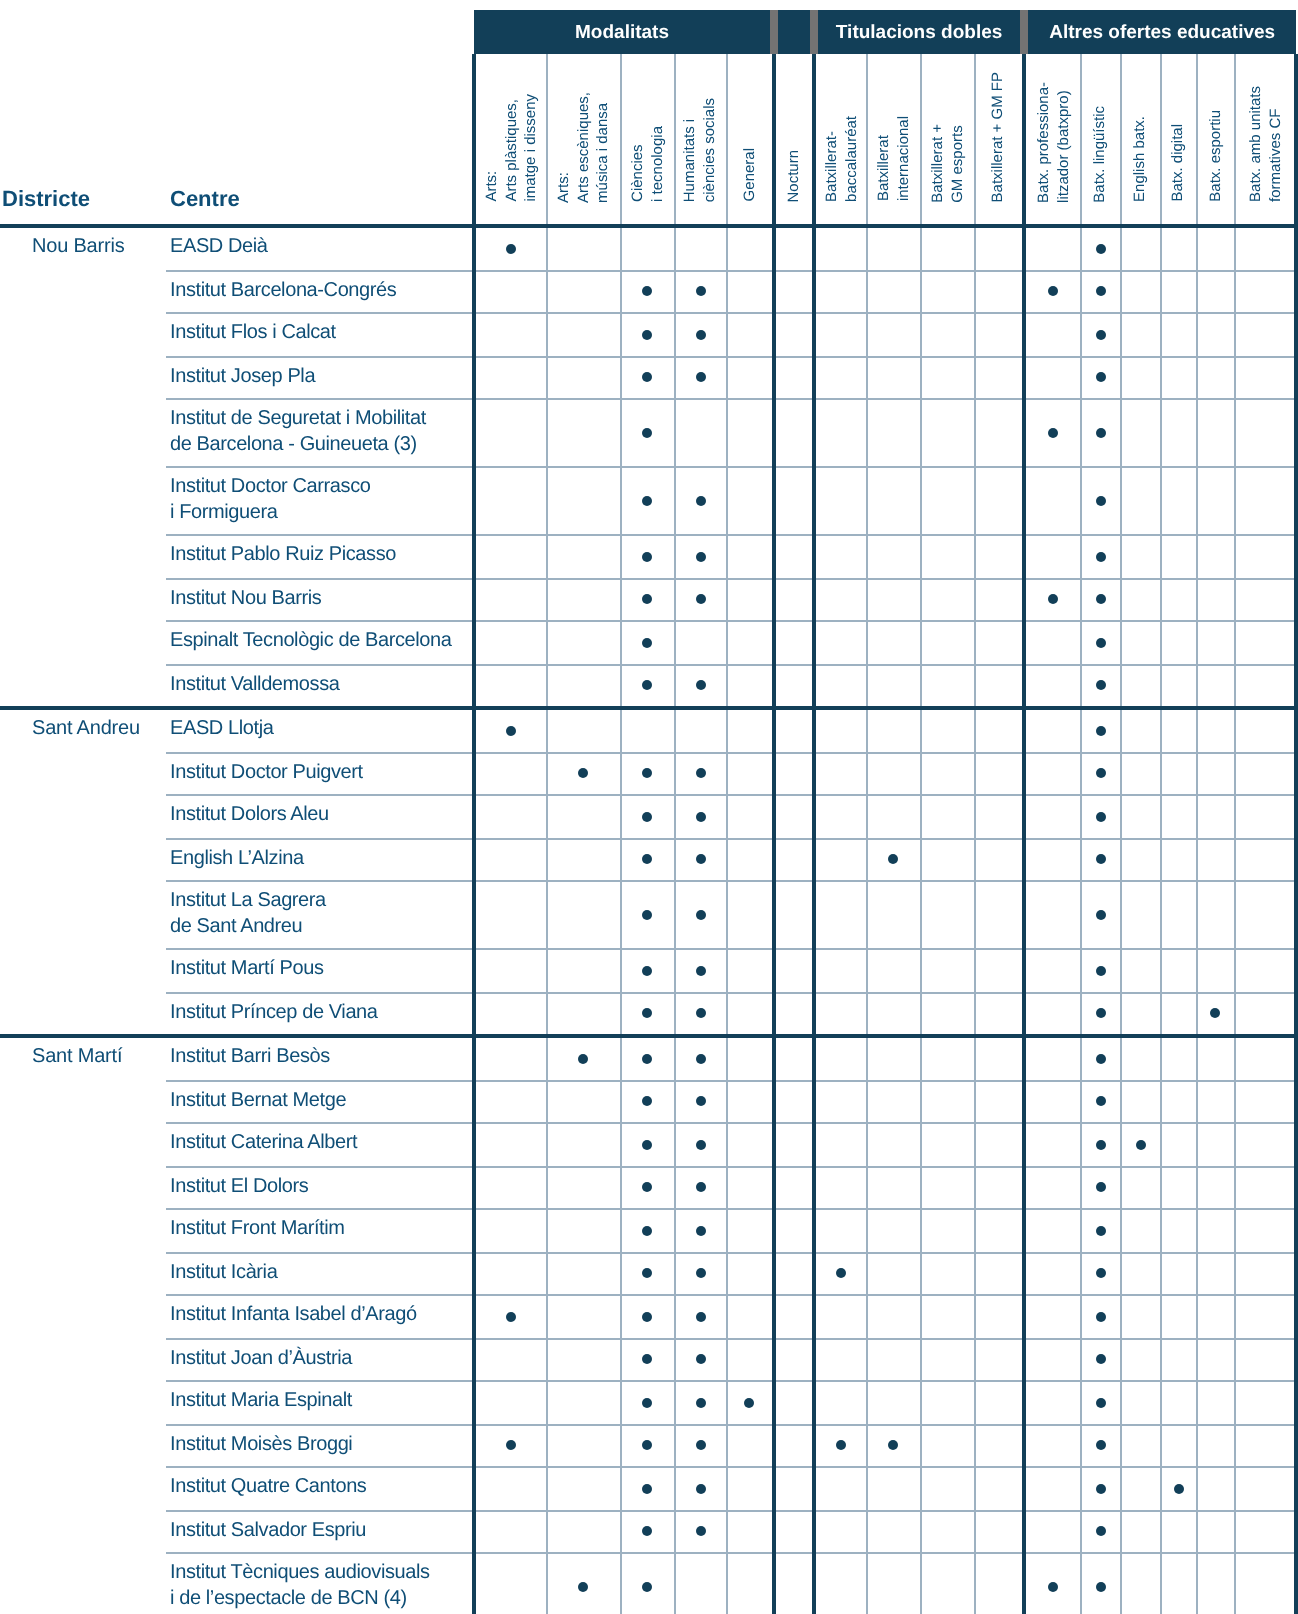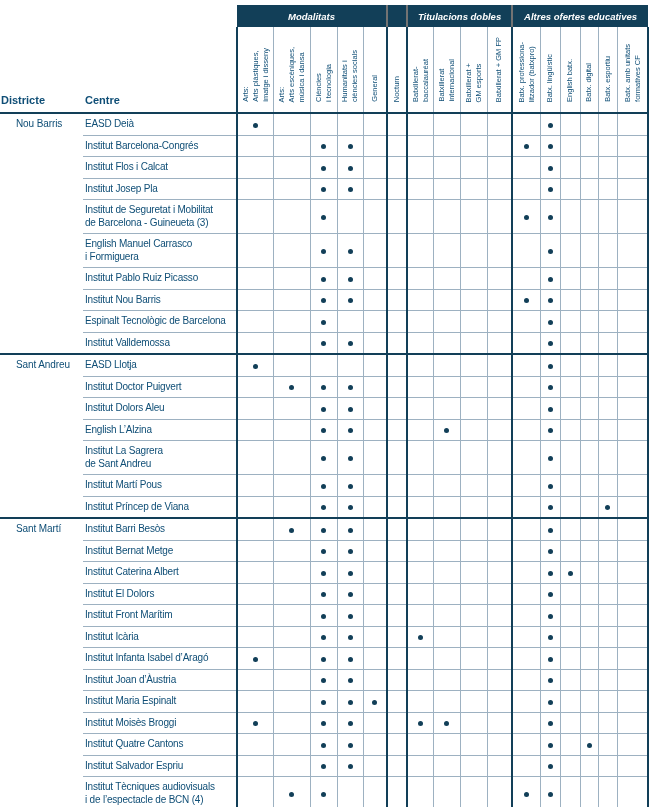--- a/index.html
+++ b/index.html
@@ -17,32 +17,32 @@
   }
   .page{width:649px;padding-top:5px;}
   table{
     border-collapse:collapse;
     table-layout:fixed;
     width:648px;
     border-bottom:2px solid var(--navy);
   }
   th,td{padding:0;font-weight:normal;}
   
-  .group-row{height:22px;font-style:italic;}
+  .group-row{height:22px;}
   .corner{background:#ffffff;}
   .gbar{
     background:var(--navy);
     color:var(--bar-text);
     font-weight:bold;
     font-size:9.5px;
     text-align:center;
     vertical-align:middle;
     padding:1px 2px;
   }
-  .gbar.gap{border-left:2px solid #737373;}
+  .gbar.gap{border-left:4px solid #737373;}
   
   .label-row{height:86px;}
   .vlabel{
     vertical-align:bottom;
     text-align:center;
     padding:2px 0 6px 0;
     height:86px;
   }
   .vtext{
     display:inline-block;
@@ -251,21 +251,21 @@
           <td class="dot-cell ll row-top"></td>
           <td class="dot-cell ll row-top"></td>
           <td class="dot-cell dl row-top"><span class="dot"></span></td>
           <td class="dot-cell ll row-top"><span class="dot"></span></td>
           <td class="dot-cell ll row-top"></td>
           <td class="dot-cell ll row-top"></td>
           <td class="dot-cell ll row-top"></td>
           <td class="dot-cell ll dr row-top"></td>
         </tr>
         <tr>
-          <td class="centre-cell row-top">English Manuel Carrasco
+          <td class="centre-cell row-top">Institut Doctor Carrasco
 i Formiguera</td>
           <td class="dot-cell dl row-top"></td>
           <td class="dot-cell ll row-top"></td>
           <td class="dot-cell ll row-top"><span class="dot"></span></td>
           <td class="dot-cell ll row-top"><span class="dot"></span></td>
           <td class="dot-cell ll row-top"></td>
           <td class="dot-cell dl row-top"></td>
           <td class="dot-cell dl row-top"></td>
           <td class="dot-cell ll row-top"></td>
           <td class="dot-cell ll row-top"></td>

